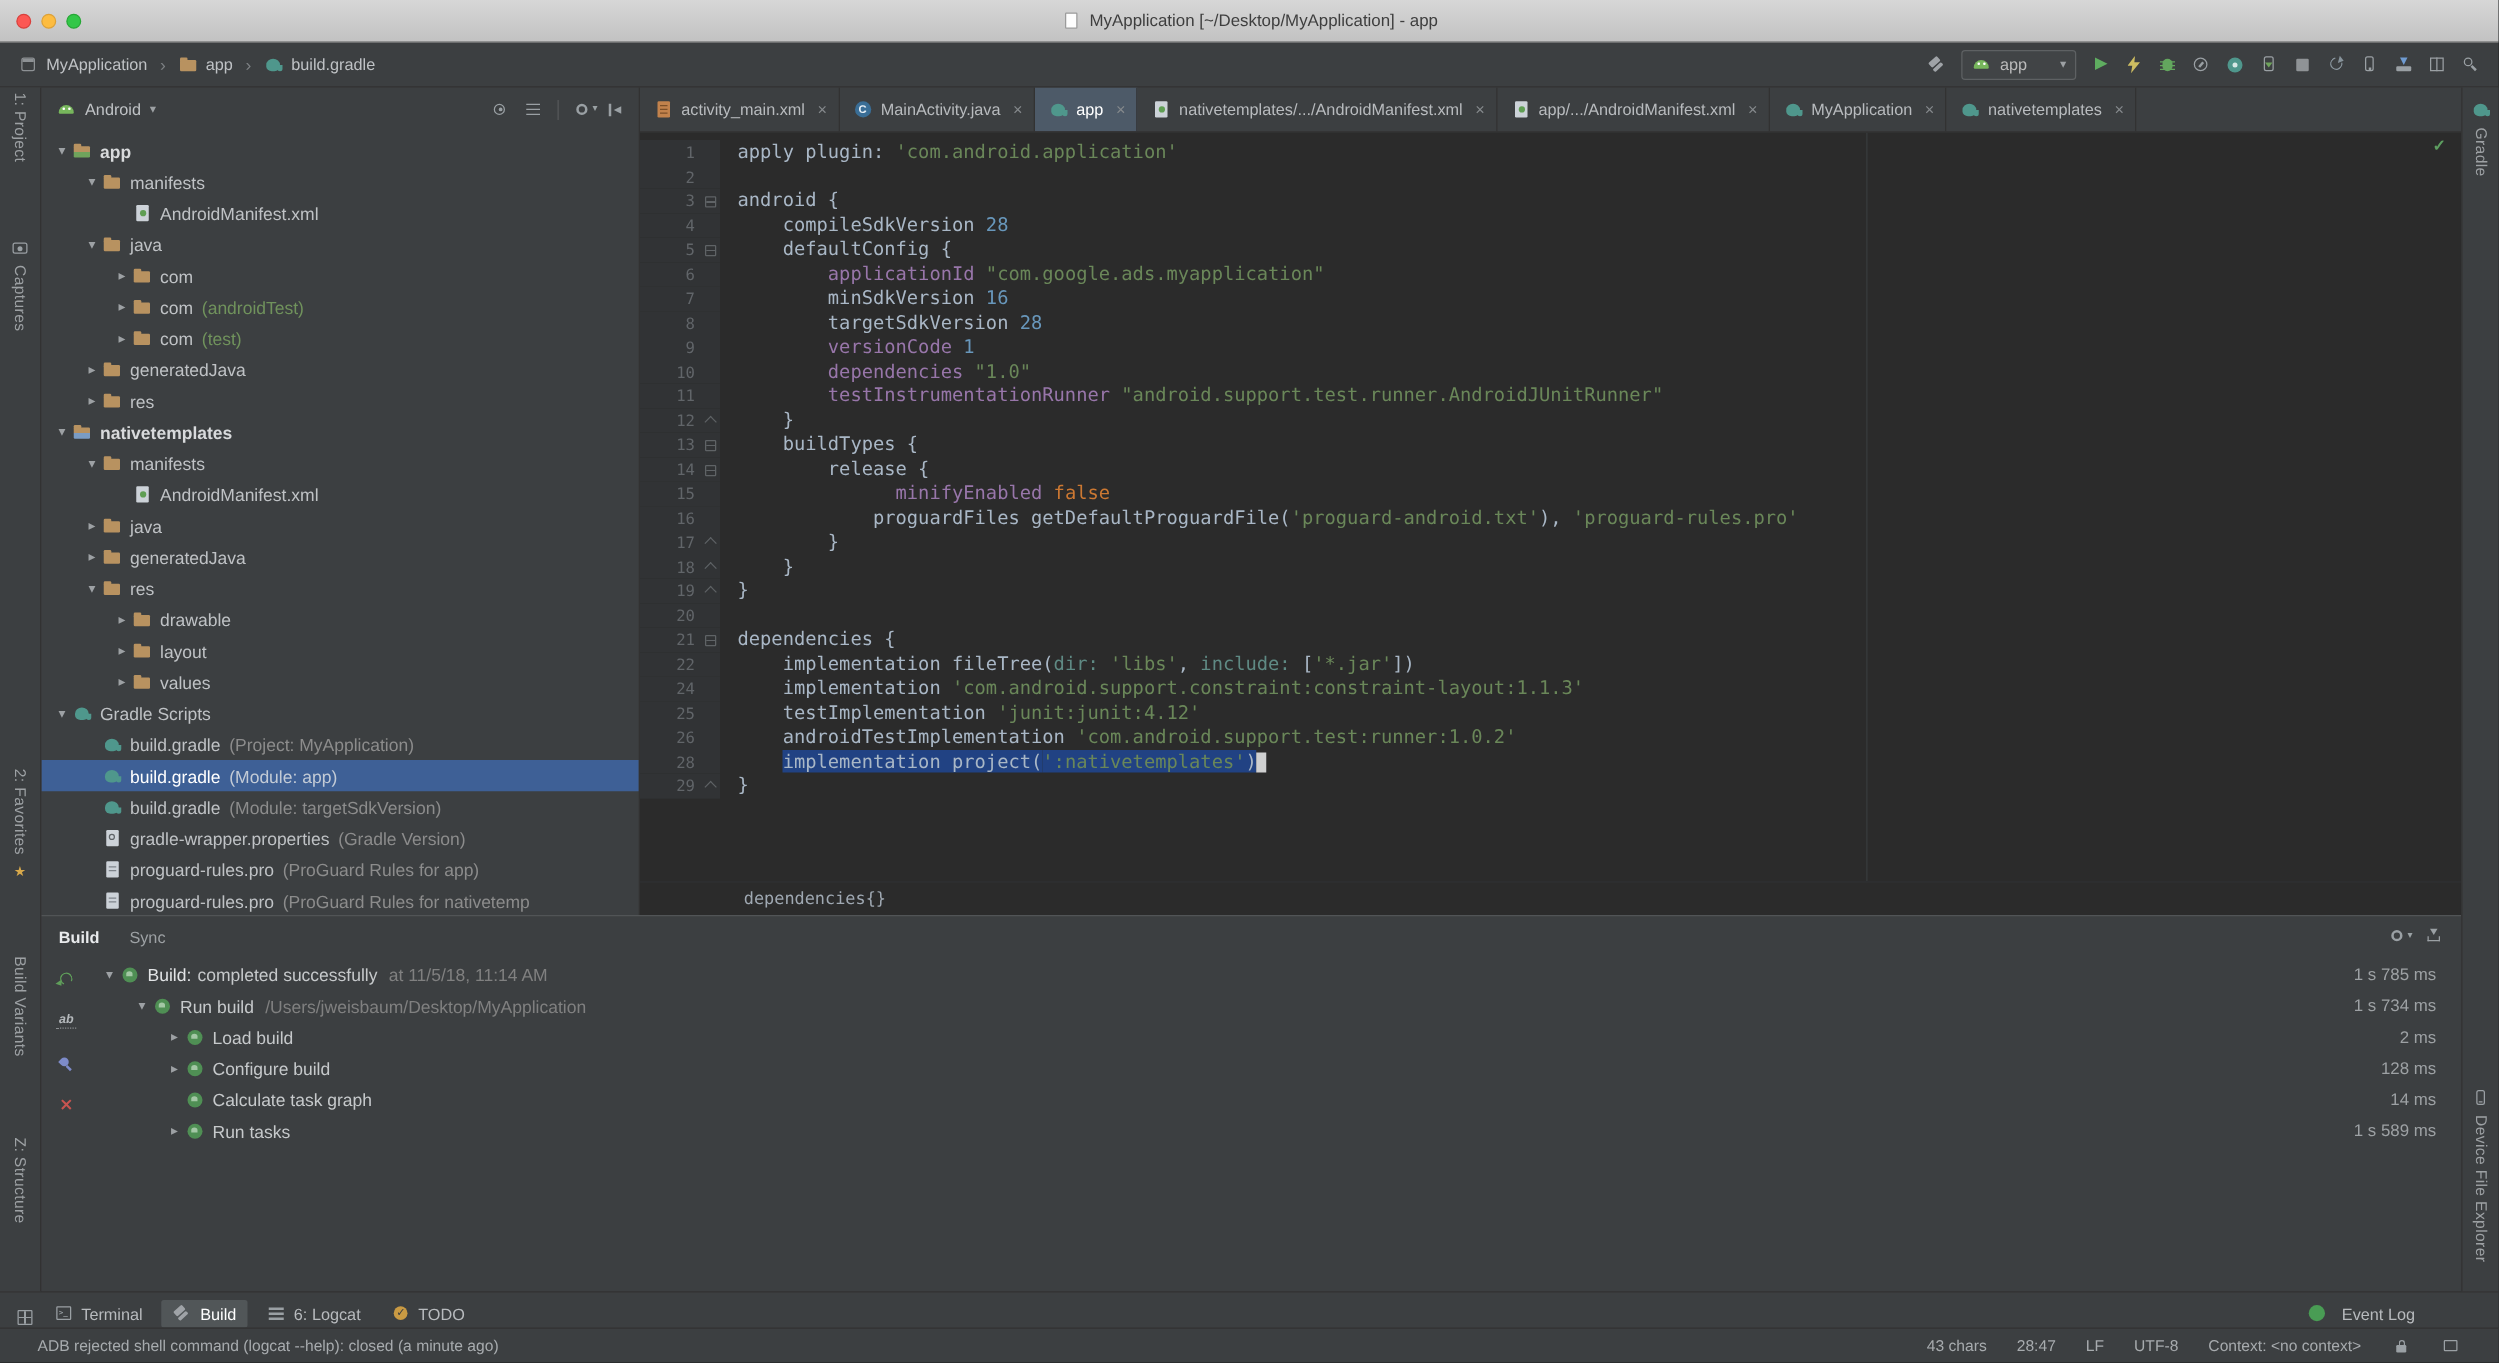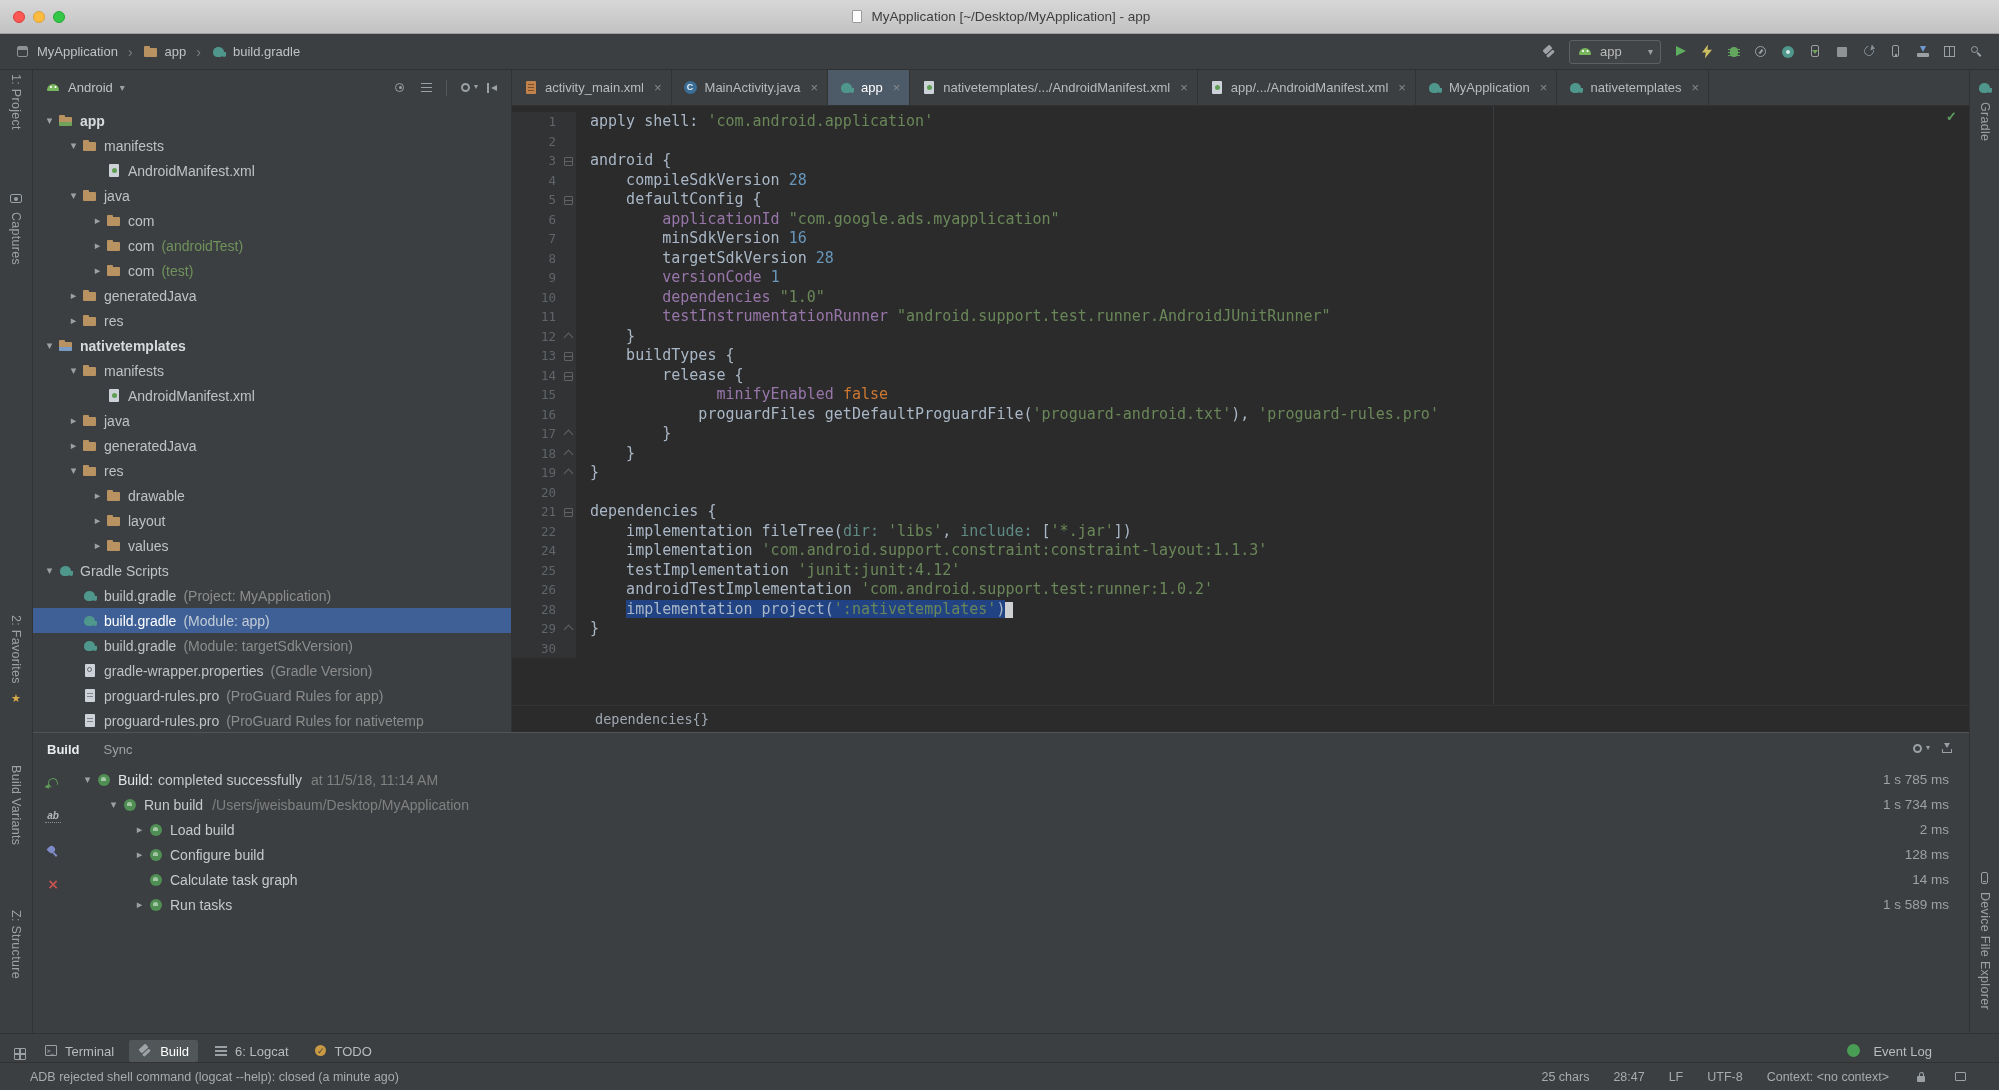--- a/index.html
+++ b/index.html
@@ -468,21 +468,21 @@
                 <span class="tab-close">×</span>
               </div>
             </div>
           <div class="editor">
             <div id="code">
                 <div class="code-line">
                   <span class="gutter">
                     <span class="gutter-num">1</span>
                     <span class="gutter-fold"></span>
                   </span>
-                  <span class="code-text"><span>apply shell: </span><span class="str">'com.android.application'</span></span>
+                  <span class="code-text"><span>apply plugin: </span><span class="str">'com.android.application'</span></span>
                 </div>
                 <div class="code-line">
                   <span class="gutter">
                     <span class="gutter-num">2</span>
                     <span class="gutter-fold"></span>
                   </span>
                   <span class="code-text"></span>
                 </div>
                 <div class="code-line">
                   <span class="gutter">
@@ -671,27 +671,20 @@
                   <span class="code-text"><span>    </span><span class=" sel">implementation project(</span><span class="str sel">':nativetemplates'</span><span class=" sel">)</span><span class="caret"></span></span>
                 </div>
                 <div class="code-line">
                   <span class="gutter">
                     <span class="gutter-num">29</span>
                     <span class="gutter-fold">
                       <span class="fold-c"></span>
                     </span>
                   </span>
                   <span class="code-text"><span>}</span></span>
-                </div>
-                <div class="code-line">
-                  <span class="gutter">
-                    <span class="gutter-num">30</span>
-                    <span class="gutter-fold"></span>
-                  </span>
-                  <span class="code-text"></span>
                 </div>
               </div>
             <div class="margin-guide"></div>
             <span class="inspect-ok"></span>
           </div>
           <div class="crumb-bottom">
             <span>dependencies{}</span>
           </div>
         </div>
 
@@ -794,21 +787,21 @@
         <span class="bb-item">
           <span class="ic event-log-icon">2</span>
           <span class="bb-label">Event Log</span>
         </span>
       </span>
     </div>
 
   <div class="statusbar">
     <span>ADB rejected shell command (logcat --help): closed (a minute ago)</span>
     <div class="sb-right" id="statusbar-right">
-        <span class="sb-item">25 chars</span>
+        <span class="sb-item">43 chars</span>
         <span class="sb-item">28:47</span>
         <span class="sb-item">LF</span>
         <span class="sb-item">UTF-8</span>
         <span class="sb-item">Context: &lt;no context&gt;</span>
         <span class="ic lock-icon"></span>
         <span class="ic indicator-icon"></span>
       </div>
   </div>
 
 </div>

